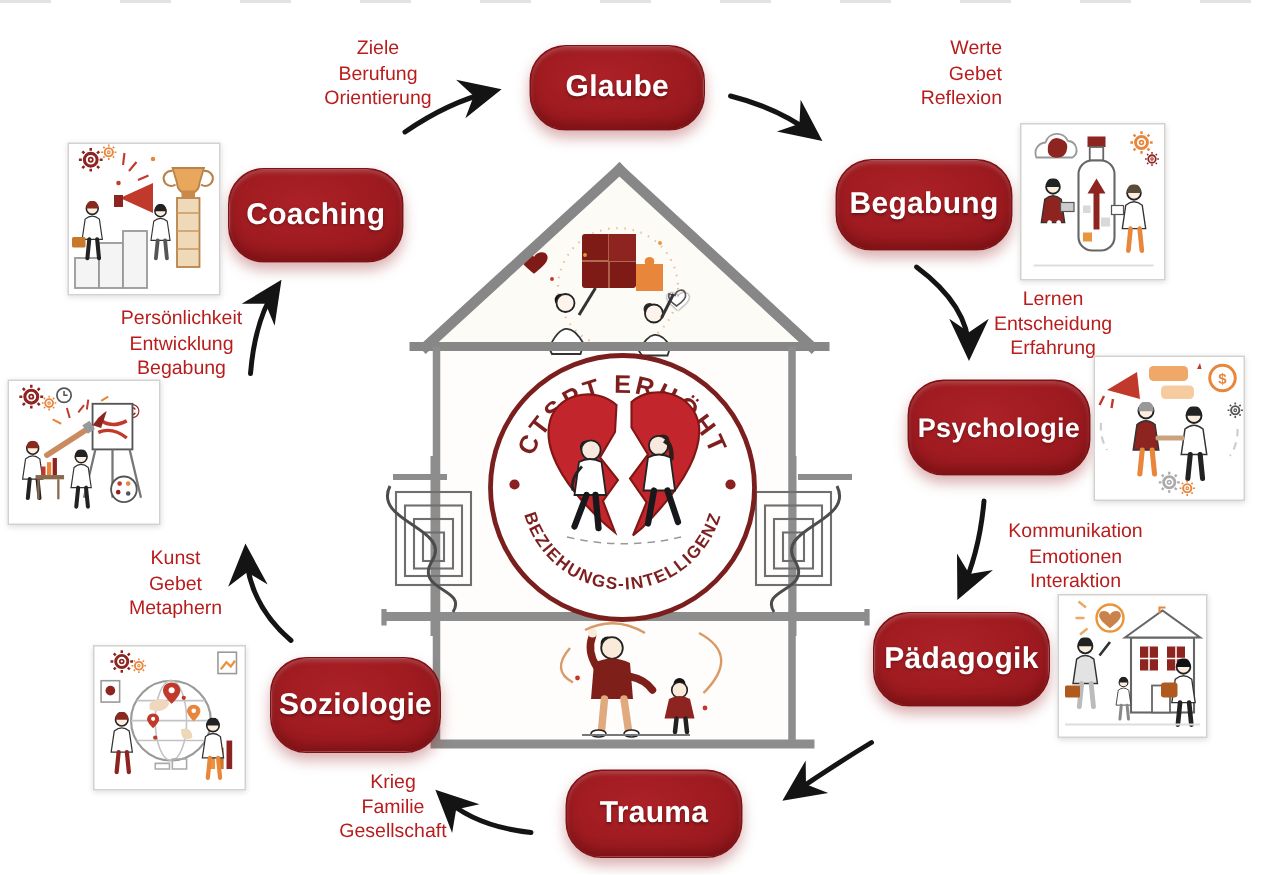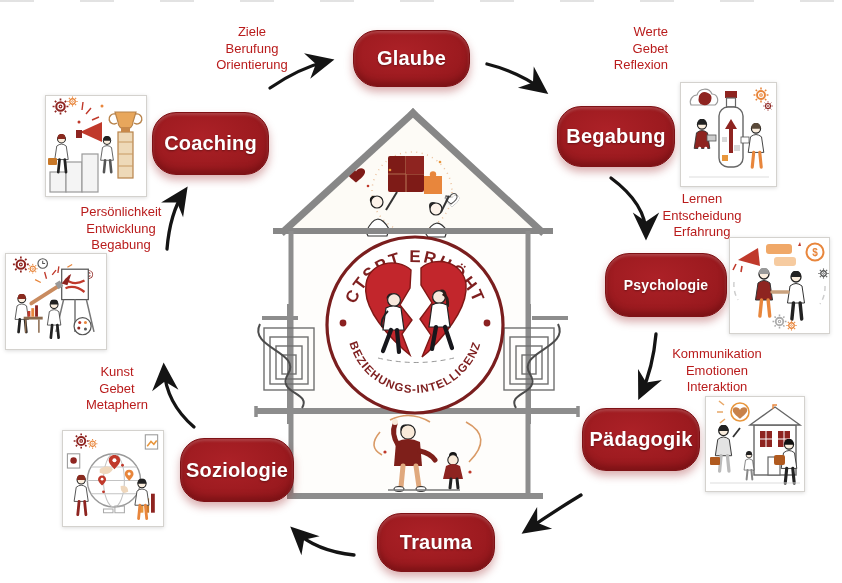--- a/index.html
+++ b/index.html
@@ -4,21 +4,21 @@
 <style>
   html,body{margin:0;padding:0;background:#fff;}
   #canvas{position:relative;width:842px;height:583px;background:#ffffff;overflow:hidden;
           font-family:"Liberation Sans",sans-serif;}
   .node{position:absolute;border-radius:24px;display:flex;align-items:center;justify-content:center;
         color:#fff;font-weight:bold;font-size:20px;letter-spacing:.2px;cursor:pointer;
         background:radial-gradient(ellipse at 42% 38%, #ac2127 0%, #9e1b20 55%, #8f161b 100%);
         border:1px solid #7e1216;
         box-shadow:0 5px 9px rgba(150,25,30,.35), inset 0 2px 3px rgba(255,255,255,.18), inset 0 -4px 7px rgba(60,0,0,.30);}
   .node span{white-space:nowrap;text-shadow:0 1px 2px rgba(0,0,0,.35);}
-  .node.small span{font-size:14px;}
+  .node.small span{font-size:18px;}
   .ann{position:absolute;font-size:13px;line-height:16.5px;color:#b91c1c;text-align:center;}
   .ann.alignleft{text-align:right;}
   .illo{position:absolute;background:#fff;border:1px solid #d4d2ce;box-shadow:0 1px 4px rgba(0,0,0,.14);}
   .illo svg{display:block;width:100%;height:100%;}
   svg{overflow:visible;}
   #arrows,#house{position:absolute;pointer-events:none;}
   .topedge{position:absolute;left:0;top:0;width:842px;height:2px;opacity:.35;
     background:repeating-linear-gradient(90deg,rgba(90,90,90,.5) 0 34px,transparent 34px 80px);}
 </style>
 </head>
@@ -227,20 +227,25 @@
   <div class="ann" style="left:661px;top:346px;width:112px">
     <span>Kommunikation</span><br>
     <span>Emotionen</span><br>
     <span>Interaktion</span>
   </div>
   <div class="ann" style="left:647px;top:191px;width:110px">
     <span>Lernen</span><br>
     <span>Entscheidung</span><br>
     <span>Erfahrung</span>
   </div>
+  <div class="ann" style="left:207px;top:513px;width:110px">
+    <span>Krieg</span><br>
+    <span>Familie</span><br>
+    <span>Gesellschaft</span>
+  </div>
   <div class="ann" style="left:62px;top:364px;width:110px">
     <span>Kunst</span><br>
     <span>Gebet</span><br>
     <span>Metaphern</span>
   </div>
   <div class="ann" style="left:66px;top:204px;width:110px">
     <span>Persönlichkeit</span><br>
     <span>Entwicklung</span><br>
     <span>Begabung</span>
   </div>

